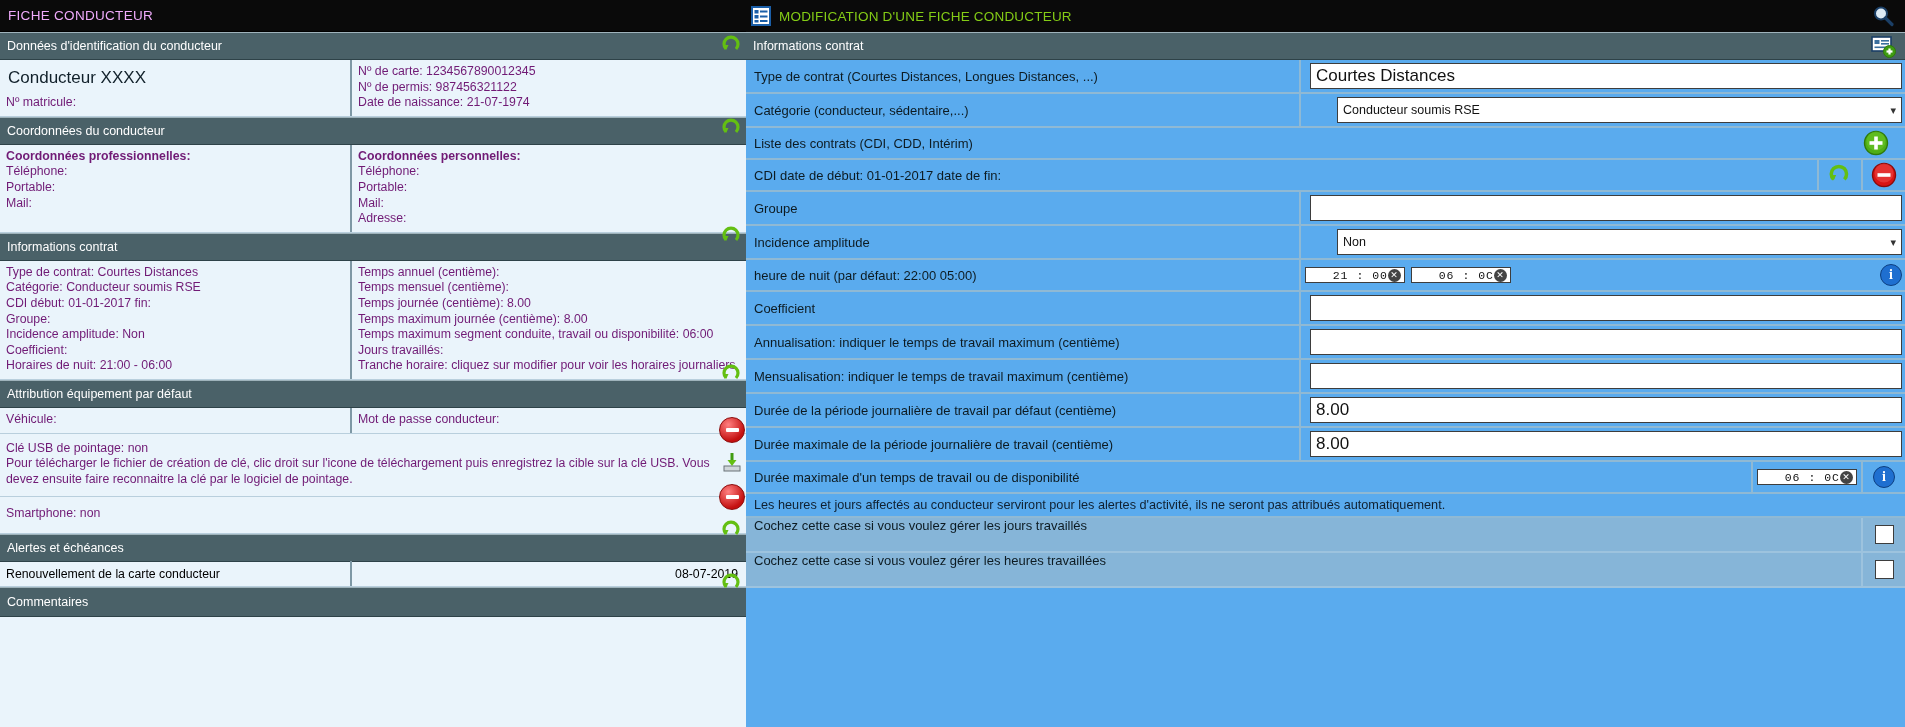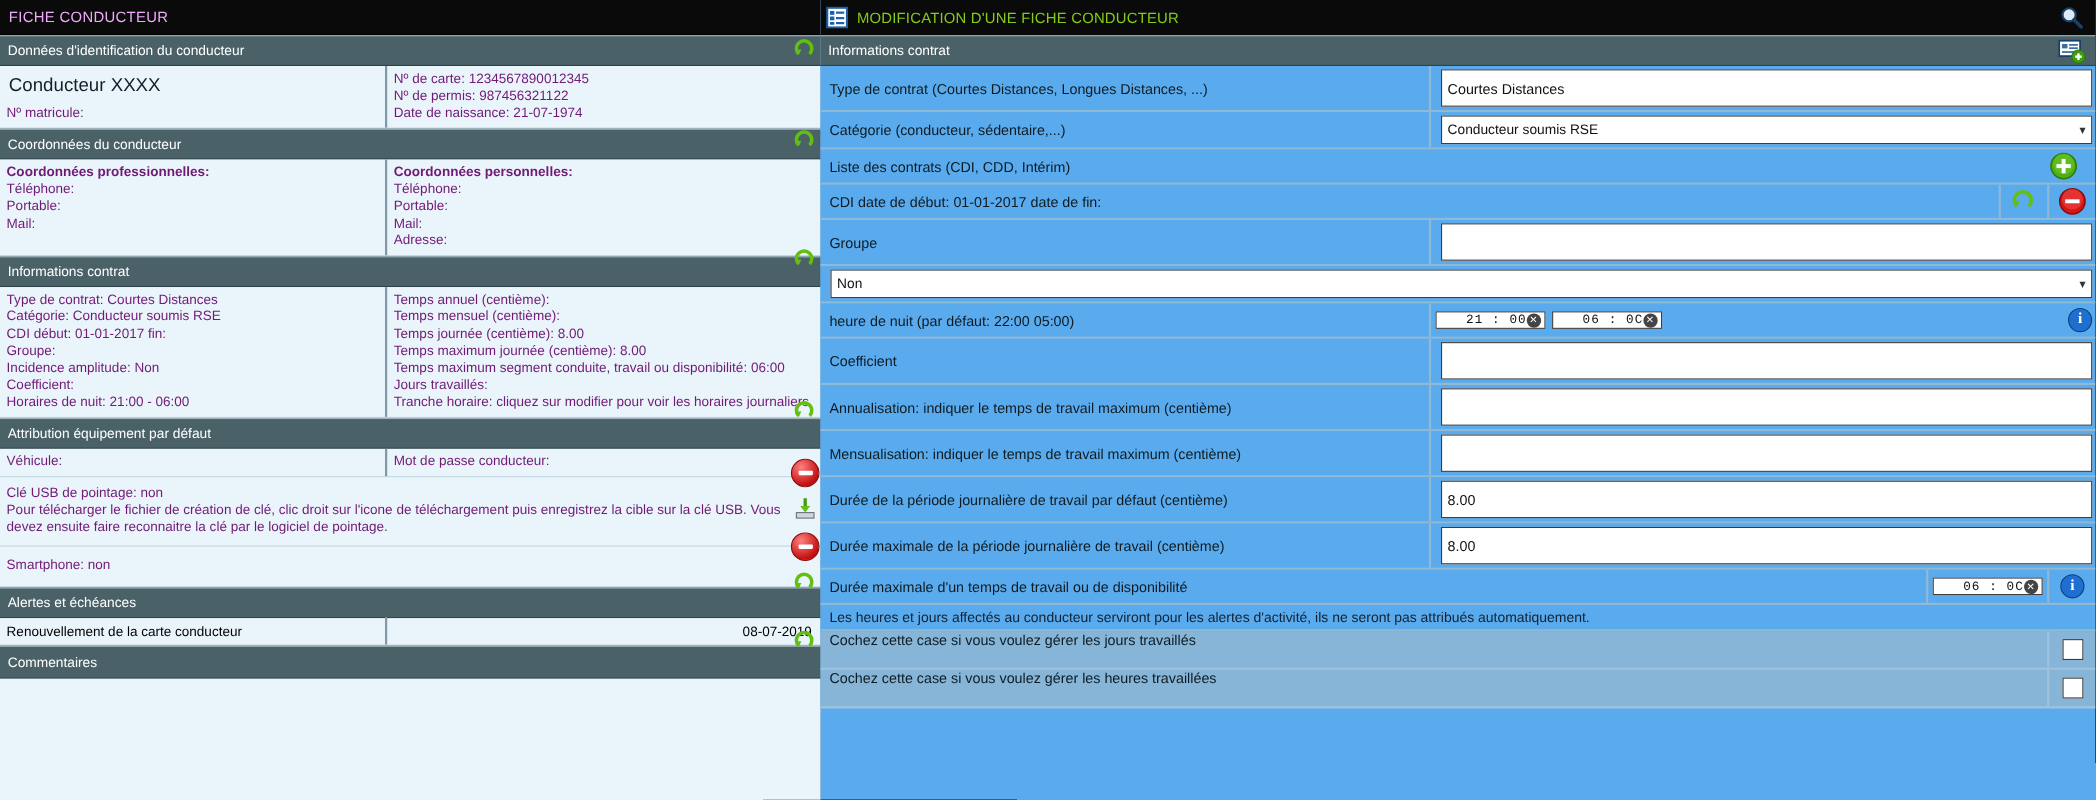--- a/index.html
+++ b/index.html
@@ -78,27 +78,27 @@
     width: 555px; display: flex; align-items: center;
     padding-left: 8px; font-size: 13px; color: #0d1b22;
     border-right: 2px solid #8fb9d4;
   }
   .frow .f-ctl { flex: 1; display: flex; align-items: center; padding: 3px 3px 3px 9px; }
 
   .frow.noborderlbl .f-lbl { border-right: none; width: auto; flex: 1; }
 
   .tin {
     width: 100%; height: 26px; background: #fff; border: 1px solid #3d3d3d;
-    font-size: 13px; color: #111; padding: 16px 5px; font-family: "Liberation Sans", sans-serif;
+    font-size: 17px; color: #111; padding: 4px 5px; font-family: "Liberation Sans", sans-serif;
     display: flex; align-items: center;
   }
   .sel {
     width: 100%; height: 26px; background: #fff; border: 1px solid #3d3d3d;
     font-size: 12.5px; color: #111; padding: 0 5px;
-    display: flex; align-items: center; justify-content: space-between;
+    display: flex; align-items: center; justify-content: space-between; margin-left: 27px;
   }
   .sel .chev { font-size: 11px; color: #333; }
 
   .time-box {
     width: 100px; height: 16px; background: #fff; border: 1px solid #3d3d3d;
     display: flex; align-items: center; justify-content: flex-end;
     padding: 0 3px 0 5px; font-size: 11.5px; letter-spacing: 1px;
     font-family: "Liberation Mono", monospace; color: #111; margin-right: 6px;
   }
   .clear-x {
@@ -385,20 +385,21 @@
     </div>
 
     <div class="frow">
       <div class="f-lbl">Groupe</div>
       <div class="f-ctl">
         <div class="tin"></div>
       </div>
     </div>
 
     <div class="frow">
+      <div class="f-lbl">Incidence amplitude</div>
       <div class="f-ctl">
         <div class="sel">
           <span>Non</span>
           <span class="chev">▾</span>
         </div>
       </div>
     </div>
 
     <div class="frow">
       <div class="f-lbl">heure de nuit (par défaut: 22:00 05:00)</div>

